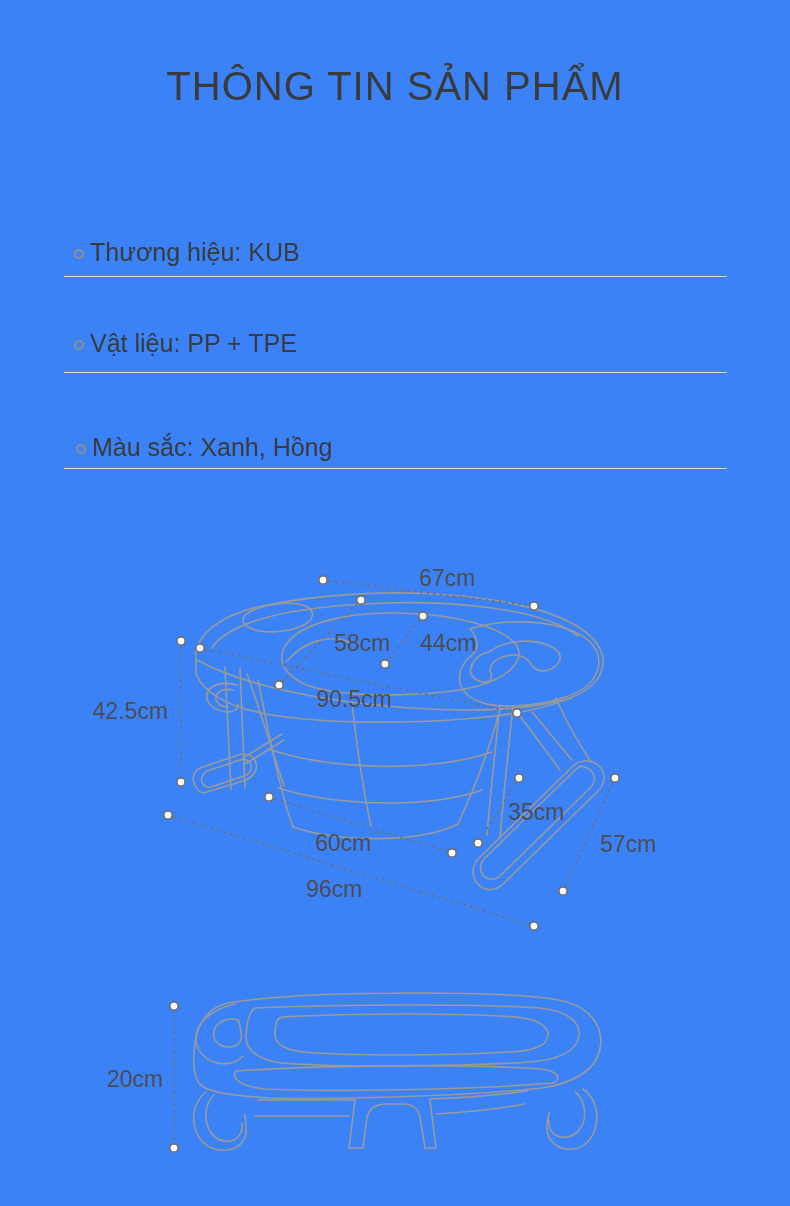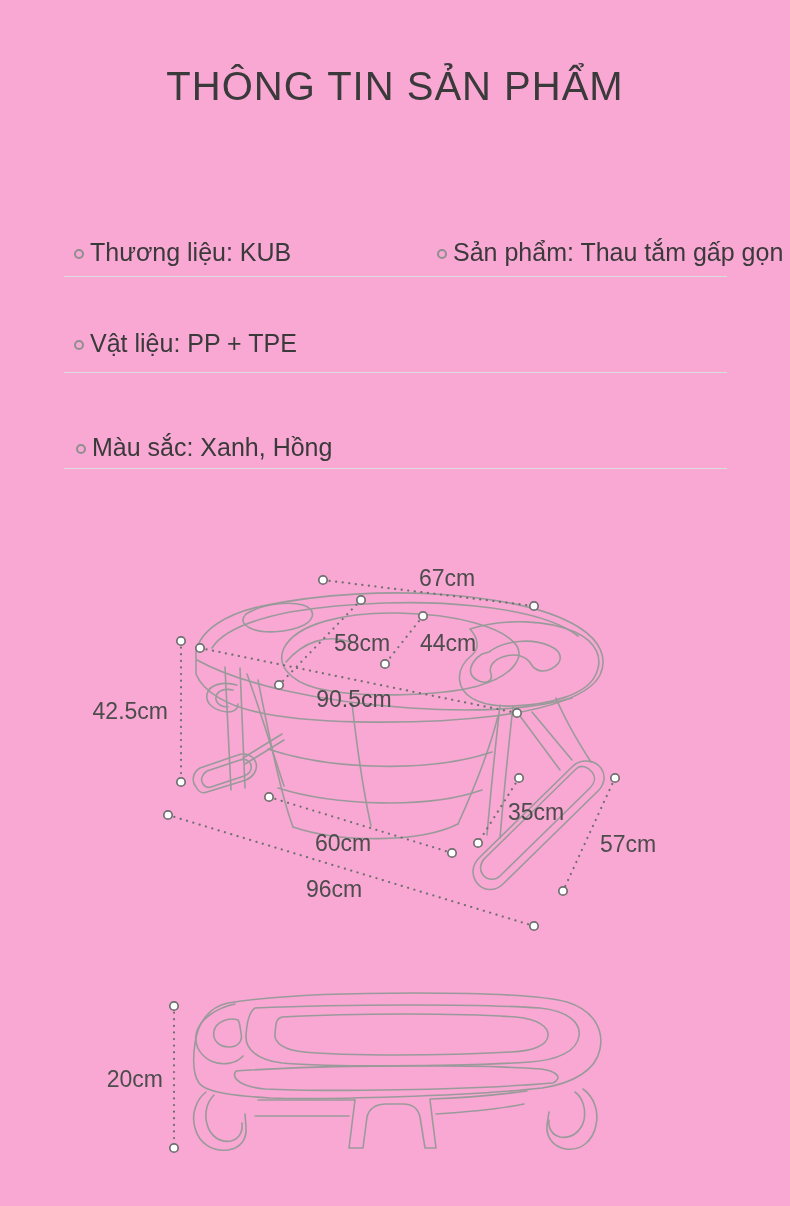--- a/index.html
+++ b/index.html
@@ -1,16 +1,16 @@
 <!DOCTYPE html>
 <html><head>
 <meta charset="utf-8">
 <style>
   html,body{margin:0;padding:0;background:#fff;}
-  .page{position:relative;width:790px;height:1206px;background:#f9a8d4;overflow:hidden;
+  .page{position:relative;width:790px;height:1206px;background:#3b82f6;overflow:hidden;
         font-family:"Liberation Sans",sans-serif;}
   .title{position:absolute;top:64px;left:0;width:100%;text-align:center;
          font-size:40px;font-weight:400;color:#3a3a3a;letter-spacing:1px;}
   .spec-row{position:absolute;left:0;width:100%;height:30px;font-size:25px;color:#3a3a3a;}
   .spec-item{position:absolute;top:0;white-space:nowrap;line-height:30px;}
   .bullet{display:inline-block;width:10px;height:10px;box-sizing:border-box;
           border:2px solid #8f8f8f;border-radius:50%;margin-right:6px;vertical-align:2px;}
   .divider{position:absolute;left:64px;width:663px;height:1px;background:#dcdcdc;}
   .diagram-svg{position:absolute;top:545px;left:0;}
   .art{fill:none;stroke:#9a9a9a;stroke-width:1.6;stroke-linecap:round;stroke-linejoin:round;}
@@ -20,24 +20,21 @@
 </style>
 </head>
 <body>
 
 <div class="page">
 
   <div class="title">THÔNG TIN SẢN PHẨM</div>
 
   <div class="spec-row" style="top:237px">
     <span class="spec-item" style="left:74px">
-      <span class="bullet"></span><span>Thương liệu: KUB</span>
-    </span>
-    <span class="spec-item" style="left:437px">
-      <span class="bullet"></span><span>Sản phẩm: Thau tắm gấp gọn</span>
+      <span class="bullet"></span><span>Thương hiệu: KUB</span>
     </span>
   </div>
   <div class="divider" style="top:276px"></div>
 
   <div class="spec-row" style="top:328px">
     <span class="spec-item" style="left:74px">
       <span class="bullet"></span><span>Vật liệu: PP + TPE</span>
     </span>
   </div>
   <div class="divider" style="top:372px"></div>

